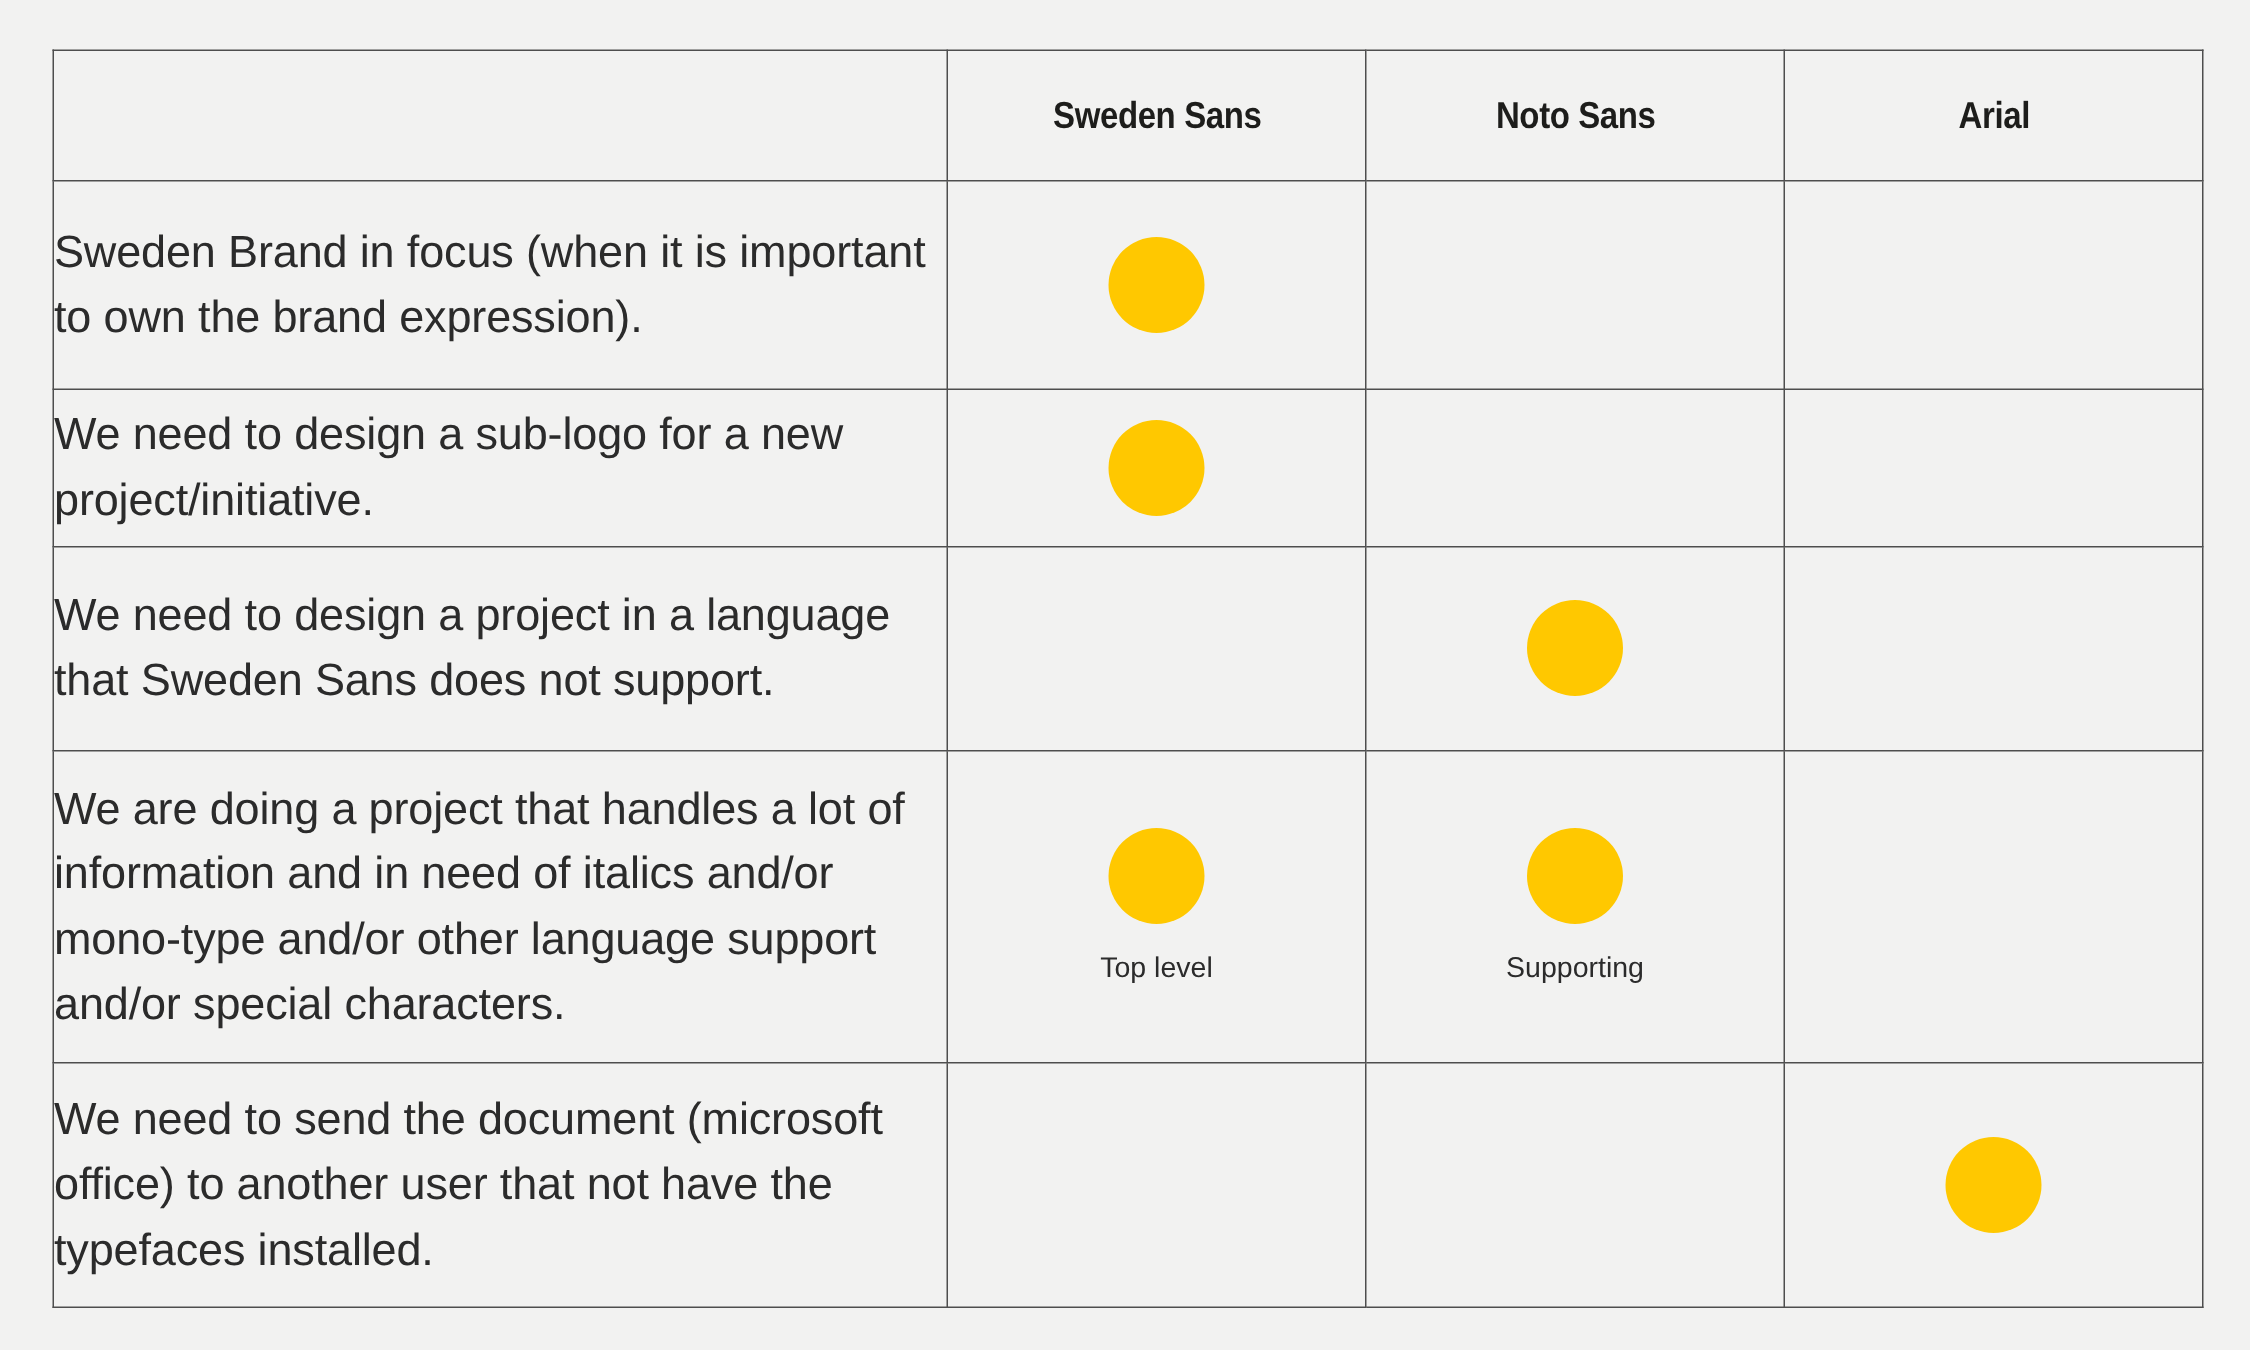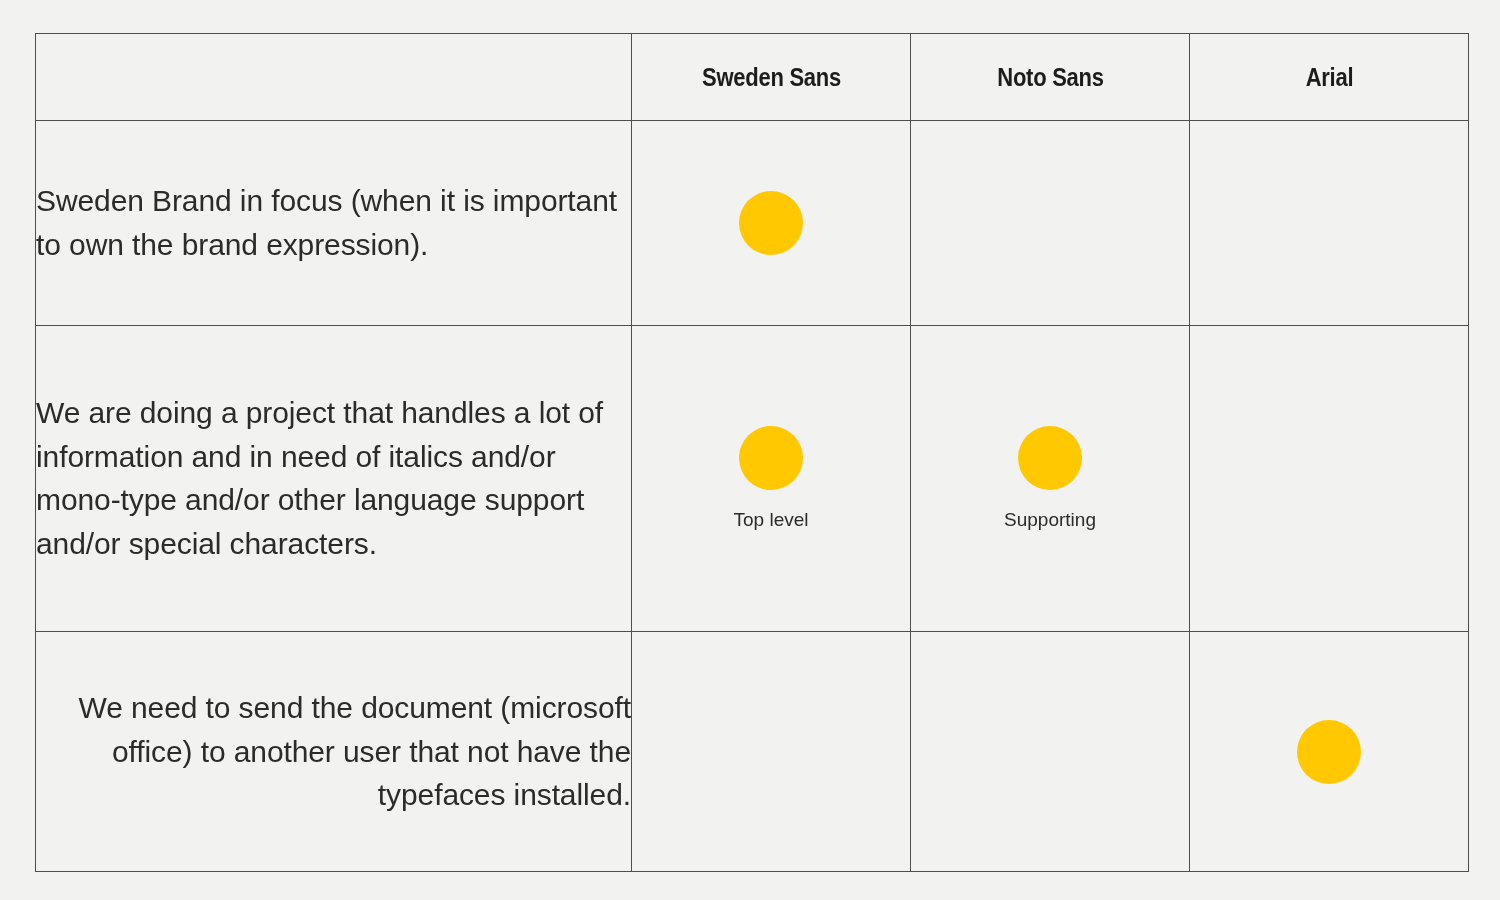--- a/index.html
+++ b/index.html
@@ -103,21 +103,21 @@
     display: block;
     width: 0;
     height: 0;
   }
 
   
   .r0 td { height: 116px; }
   .r1 td { height: 82px;  }
   .r2 td { height: 114px; }
   .r3 td { height: 165px; }
-  .r4 td { height: 136px; text-align: right; }
+  .r4 td { height: 136px; }
   .r5 td { height: 139px; }
 </style>
 </head>
 <body>
 
 <div class="page">
 
   <table class="matrix-table">
     <colgroup>
       <col class="col-criteria">
@@ -146,21 +146,51 @@
           </div>
         </td>
         <td class="mark-cell">
           <span class="mark-empty"></span>
         </td>
         <td class="mark-cell">
           <span class="mark-empty"></span>
         </td>
       </tr>
 
-
+      <tr class="r1">
+        <td class="criteria-cell">We need to design a sub-logo for a new project/initiative.</td>
+        <td class="mark-cell">
+          <div class="mark-inner">
+            <span class="dot"></span>
+
+          </div>
+        </td>
+        <td class="mark-cell">
+          <span class="mark-empty"></span>
+        </td>
+        <td class="mark-cell">
+          <span class="mark-empty"></span>
+        </td>
+      </tr>
+
+      <tr class="r2">
+        <td class="criteria-cell">We need to design a project in a language that Sweden Sans does not support.</td>
+        <td class="mark-cell">
+          <span class="mark-empty"></span>
+        </td>
+        <td class="mark-cell">
+          <div class="mark-inner">
+            <span class="dot"></span>
+
+          </div>
+        </td>
+        <td class="mark-cell">
+          <span class="mark-empty"></span>
+        </td>
+      </tr>
 
       <tr class="r3">
         <td class="criteria-cell">We are doing a project that handles a lot of information and in need of italics and/or mono-type and/or other language support and/or special characters.</td>
         <td class="mark-cell">
           <div class="mark-inner">
             <span class="dot"></span>
             <span class="dot-caption">Top level</span>
           </div>
         </td>
         <td class="mark-cell">

